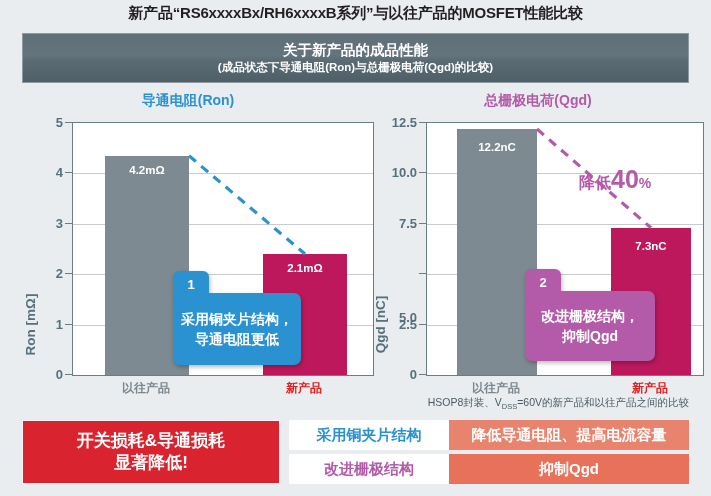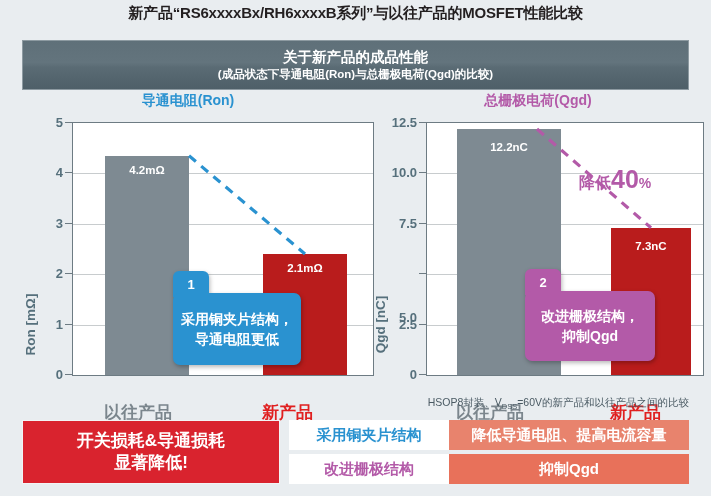--- a/index.html
+++ b/index.html
@@ -22,21 +22,20 @@
   }
 
   
   .banner{
     position:absolute;left:22px;top:33px;width:667px;height:50px;
     background:linear-gradient(180deg,#5f7079 0%,#63747d 45%,#5a6b74 55%,#4e5f68 100%);
     border:1px solid #8d9aa1;
     color:#ffffff;
     display:flex;flex-direction:column;align-items:center;justify-content:center;
     box-sizing:border-box;
-    margin-top:7px;
   }
   .banner-l1{font-size:14.5px;font-weight:bold;line-height:1.25;}
   .banner-l2{font-size:11.5px;font-weight:bold;line-height:1.3;}
 
   
   .chart{position:absolute;top:92px;height:290px;}
   .chart-title{
     position:absolute;left:0;top:0;width:100%;
     text-align:center;font-size:14px;font-weight:bold;
     white-space:nowrap;
@@ -56,30 +55,30 @@
   }
   .ytick-mark{position:absolute;height:1px;background:#6d7b83;}
   .axis-label{
     position:absolute;
     font-size:13.5px;font-weight:bold;color:#56707c;
     transform-origin:center center;
     white-space:nowrap;
   }
   .bar{position:absolute;bottom:0;}
   .bar.old{background:#7e8a92;}
-  .bar.new{background:#b91c1c;}
+  .bar.new{background:#be185d;}
   .bar-val{
     position:absolute;left:0;width:100%;
     text-align:center;
     font-size:11.5px;font-weight:bold;color:#ffffff;
     white-space:nowrap;
   }
   .xlab{
-    position:absolute;top:309px;
-    font-size:17px;font-weight:bold;
+    position:absolute;top:288px;
+    text-align:center;font-size:12px;font-weight:bold;
     white-space:nowrap;
   }
   .xlab.old{color:#7b868d;}
   .xlab.new{color:#e02020;}
 
   .drop-text{
     position:absolute;
     font-weight:bold;white-space:nowrap;
     line-height:1;
   }
@@ -197,21 +196,21 @@
     </div>
 
   <div class="chart" id="chart-qgd" style="left:368px;width:340px;">
     <div class="chart-title" style="color:#b35aa8;">总栅极电荷(Qgd)</div>
     <div class="axis-label" style="left:-16px;top:225px;transform:rotate(-90deg);">Qgd [nC]</div>
     <div class="plot" id="plot-qgd" style="left:58px;top:30px;width:278px;height:254px;">
         <div class="gridline" style="top: 201.6px;"></div>
         <div class="gridline" style="top: 151.2px;"></div>
         <div class="gridline" style="top: 100.8px;"></div>
         <div class="gridline" style="top: 50.4px;"></div>
-        <div class="bar old" style="left: 30px; width: 80px; height: 245.952px; padding-left: 24px;">
+        <div class="bar old" style="left: 30px; width: 80px; height: 245.952px;">
           <div class="bar-val" style="top: 12px;">12.2nC</div>
         </div>
         <div class="bar new" style="left: 184px; width: 80px; height: 147.168px;">
           <div class="bar-val" style="top: 12px;">7.3nC</div>
         </div>
         <svg class="dash-svg" width="276" height="252">
           <line x1="110" y1="6.048000000000002" x2="224" y2="104.83200000000002" stroke="#b35aa8" stroke-width="3.2" stroke-dasharray="9,7"></line>
         </svg>
         <div class="drop-text" style="left: 152px; top: 44px; color: rgb(179, 90, 168);"><span class="sm">降低</span><span class="big">40</span><span class="pct">%</span></div>
         <div class="callout purple" style="left: 98px; top: 146px; width: 130px; height: 92px;">

